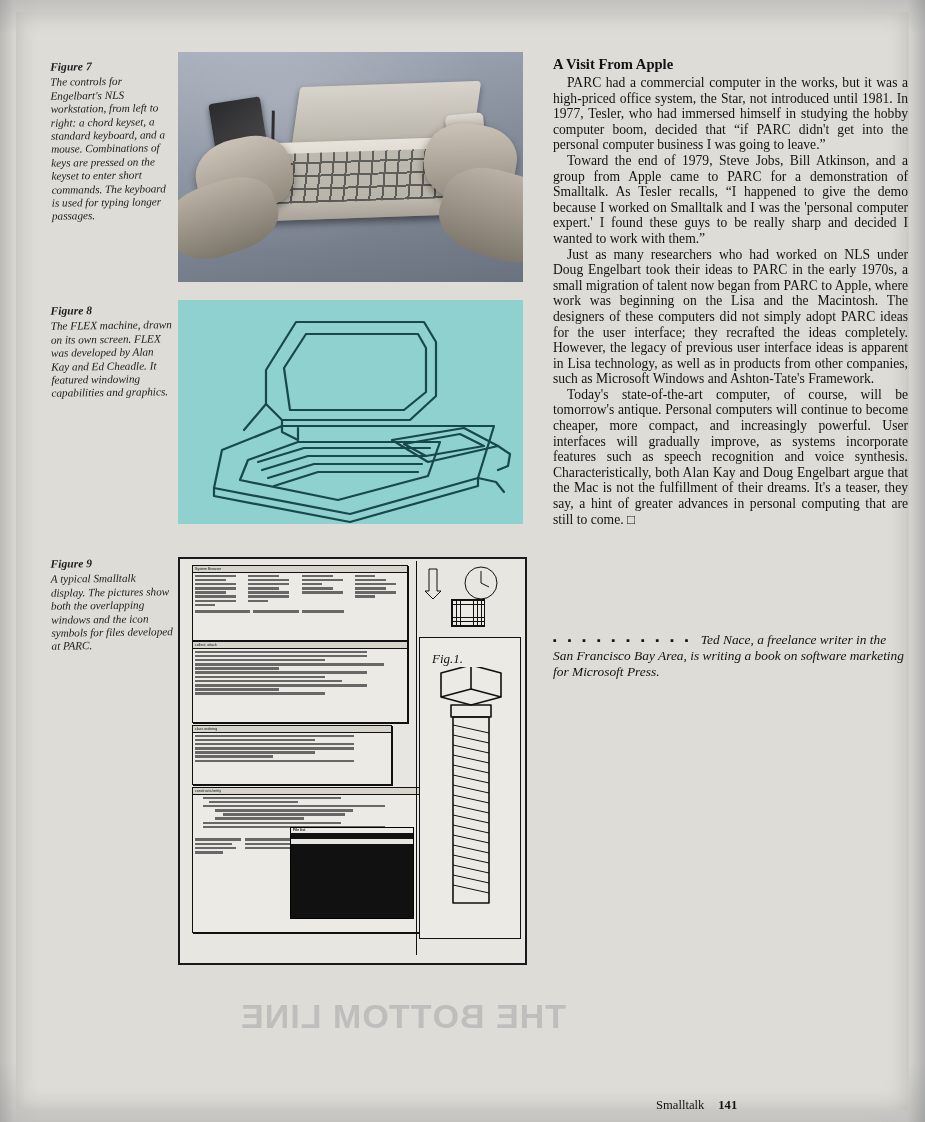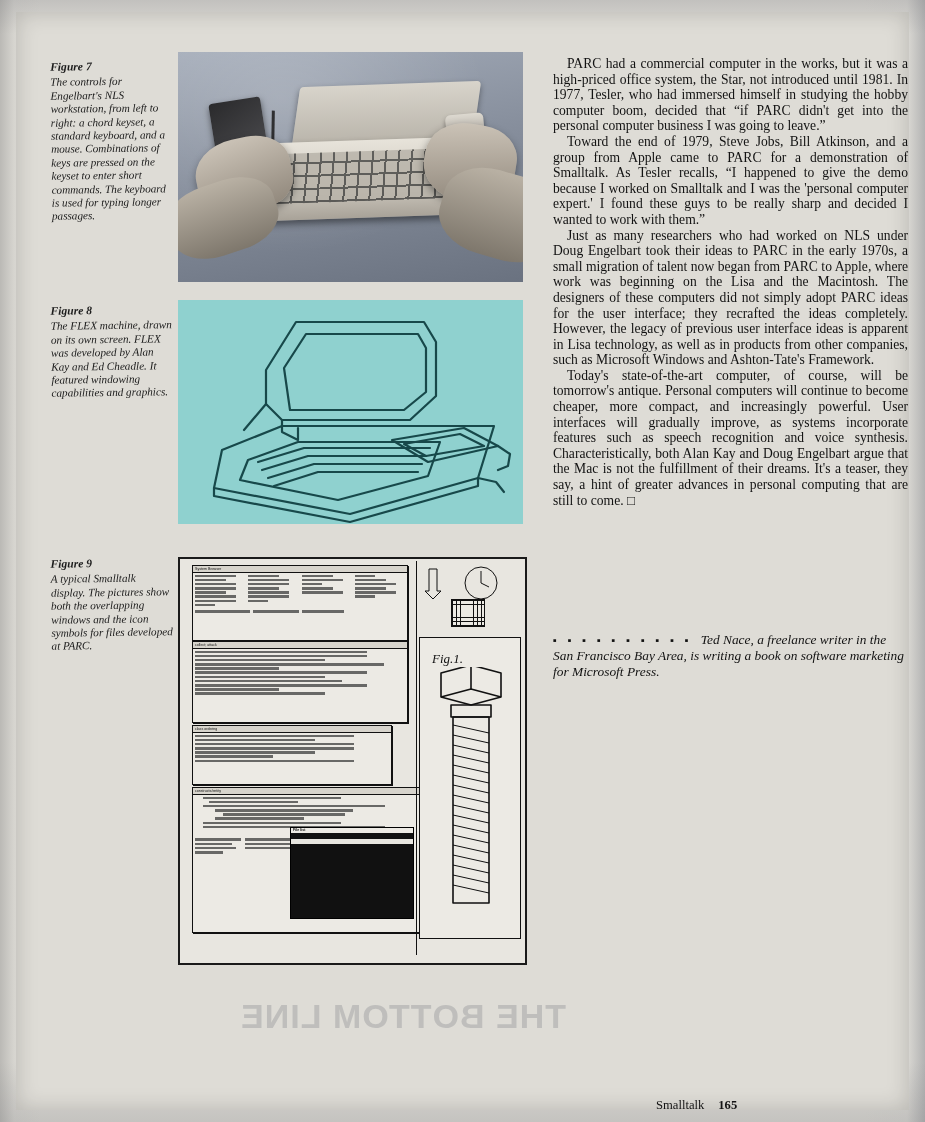--- a/index.html
+++ b/index.html
@@ -463,30 +463,31 @@
                      M28 138 L64 146 M28 148 L64 156 M28 158 L64 166 M28 168 L64 176
                      M28 178 L64 186 M28 188 L64 196 M28 198 L64 206 M28 208 L64 216
                      M28 218 L64 226"></path>
           </g>
         </svg>
       </div>
       <div class="fig1label">Fig.1.</div>
     </div>
 
     <div id="col-right">
+      <h2>A Visit From Apple</h2>
       <p class="first">PARC had a commercial computer in the works, but it was a high-priced office system, the Star, not introduced until 1981. In 1977, Tesler, who had immersed himself in studying the hobby computer boom, decided that “if PARC didn't get into the personal computer business I was going to leave.”</p>
       <p>Toward the end of 1979, Steve Jobs, Bill Atkinson, and a group from Apple came to PARC for a demonstration of Smalltalk. As Tesler recalls, “I happened to give the demo because I worked on Smalltalk and I was the 'personal computer expert.' I found these guys to be really sharp and decided I wanted to work with them.”</p>
       <p>Just as many researchers who had worked on NLS under Doug Engelbart took their ideas to PARC in the early 1970s, a small migration of talent now began from PARC to Apple, where work was beginning on the Lisa and the Macintosh. The designers of these computers did not simply adopt PARC ideas for the user interface; they recrafted the ideas completely. However, the legacy of previous user interface ideas is apparent in Lisa technology, as well as in products from other companies, such as Microsoft Windows and Ashton-Tate's Framework.</p>
       <p>Today's state-of-the-art computer, of course, will be tomorrow's antique. Personal computers will continue to become cheaper, more compact, and increasingly powerful. User interfaces will gradually improve, as systems incorporate features such as speech recognition and voice synthesis. Characteristically, both Alan Kay and Doug Engelbart argue that the Mac is not the fulfillment of their dreams. It's a teaser, they say, a hint of greater advances in personal computing that are still to come. □</p>
     </div>
 
     <div class="biobox">
       <span class="dots">▪ ▪ ▪ ▪ ▪ ▪ ▪ ▪ ▪ ▪</span><span>Ted Nace, a freelance writer in the San Francisco Bay Area, is writing a book on software marketing for Microsoft Press.</span>
     </div>
 
     <div id="ghost">THE BOTTOM LINE</div>
 
     <div id="footer">
-      <span>Smalltalk</span><span class="pg">165</span>
+      <span>Smalltalk</span><span class="pg">141</span>
     </div>
 
   </div>
 </div>
 
 </body></html>

